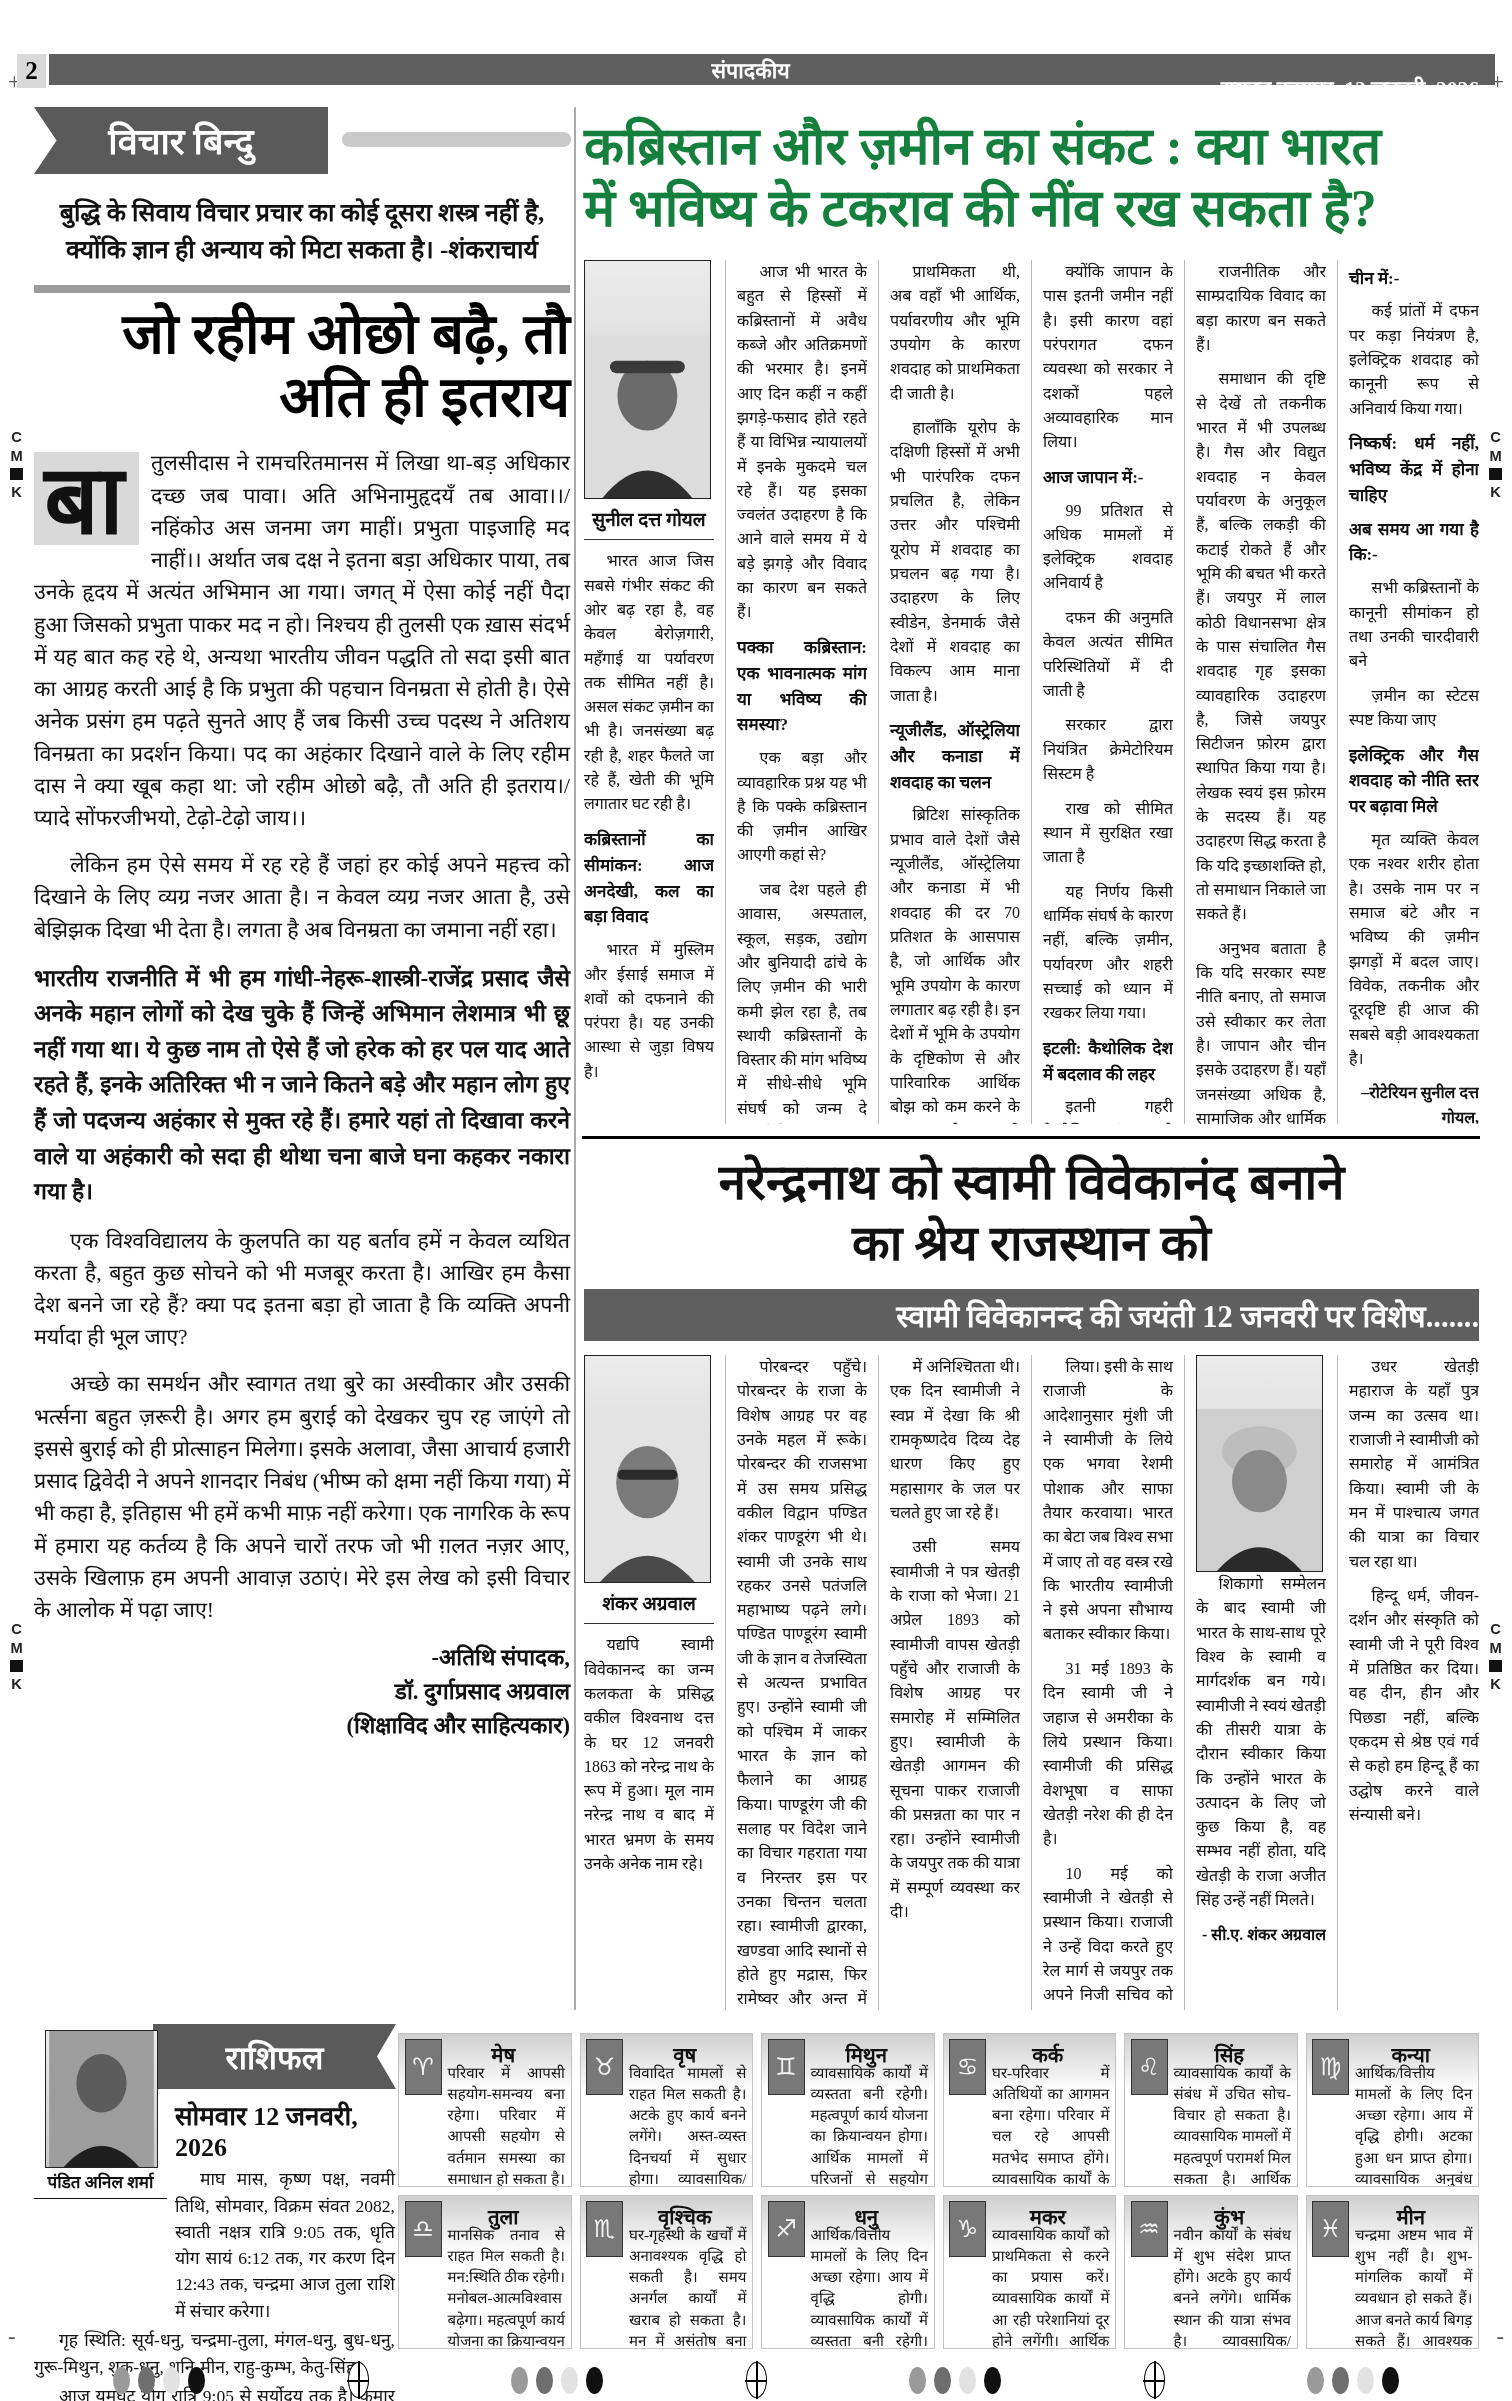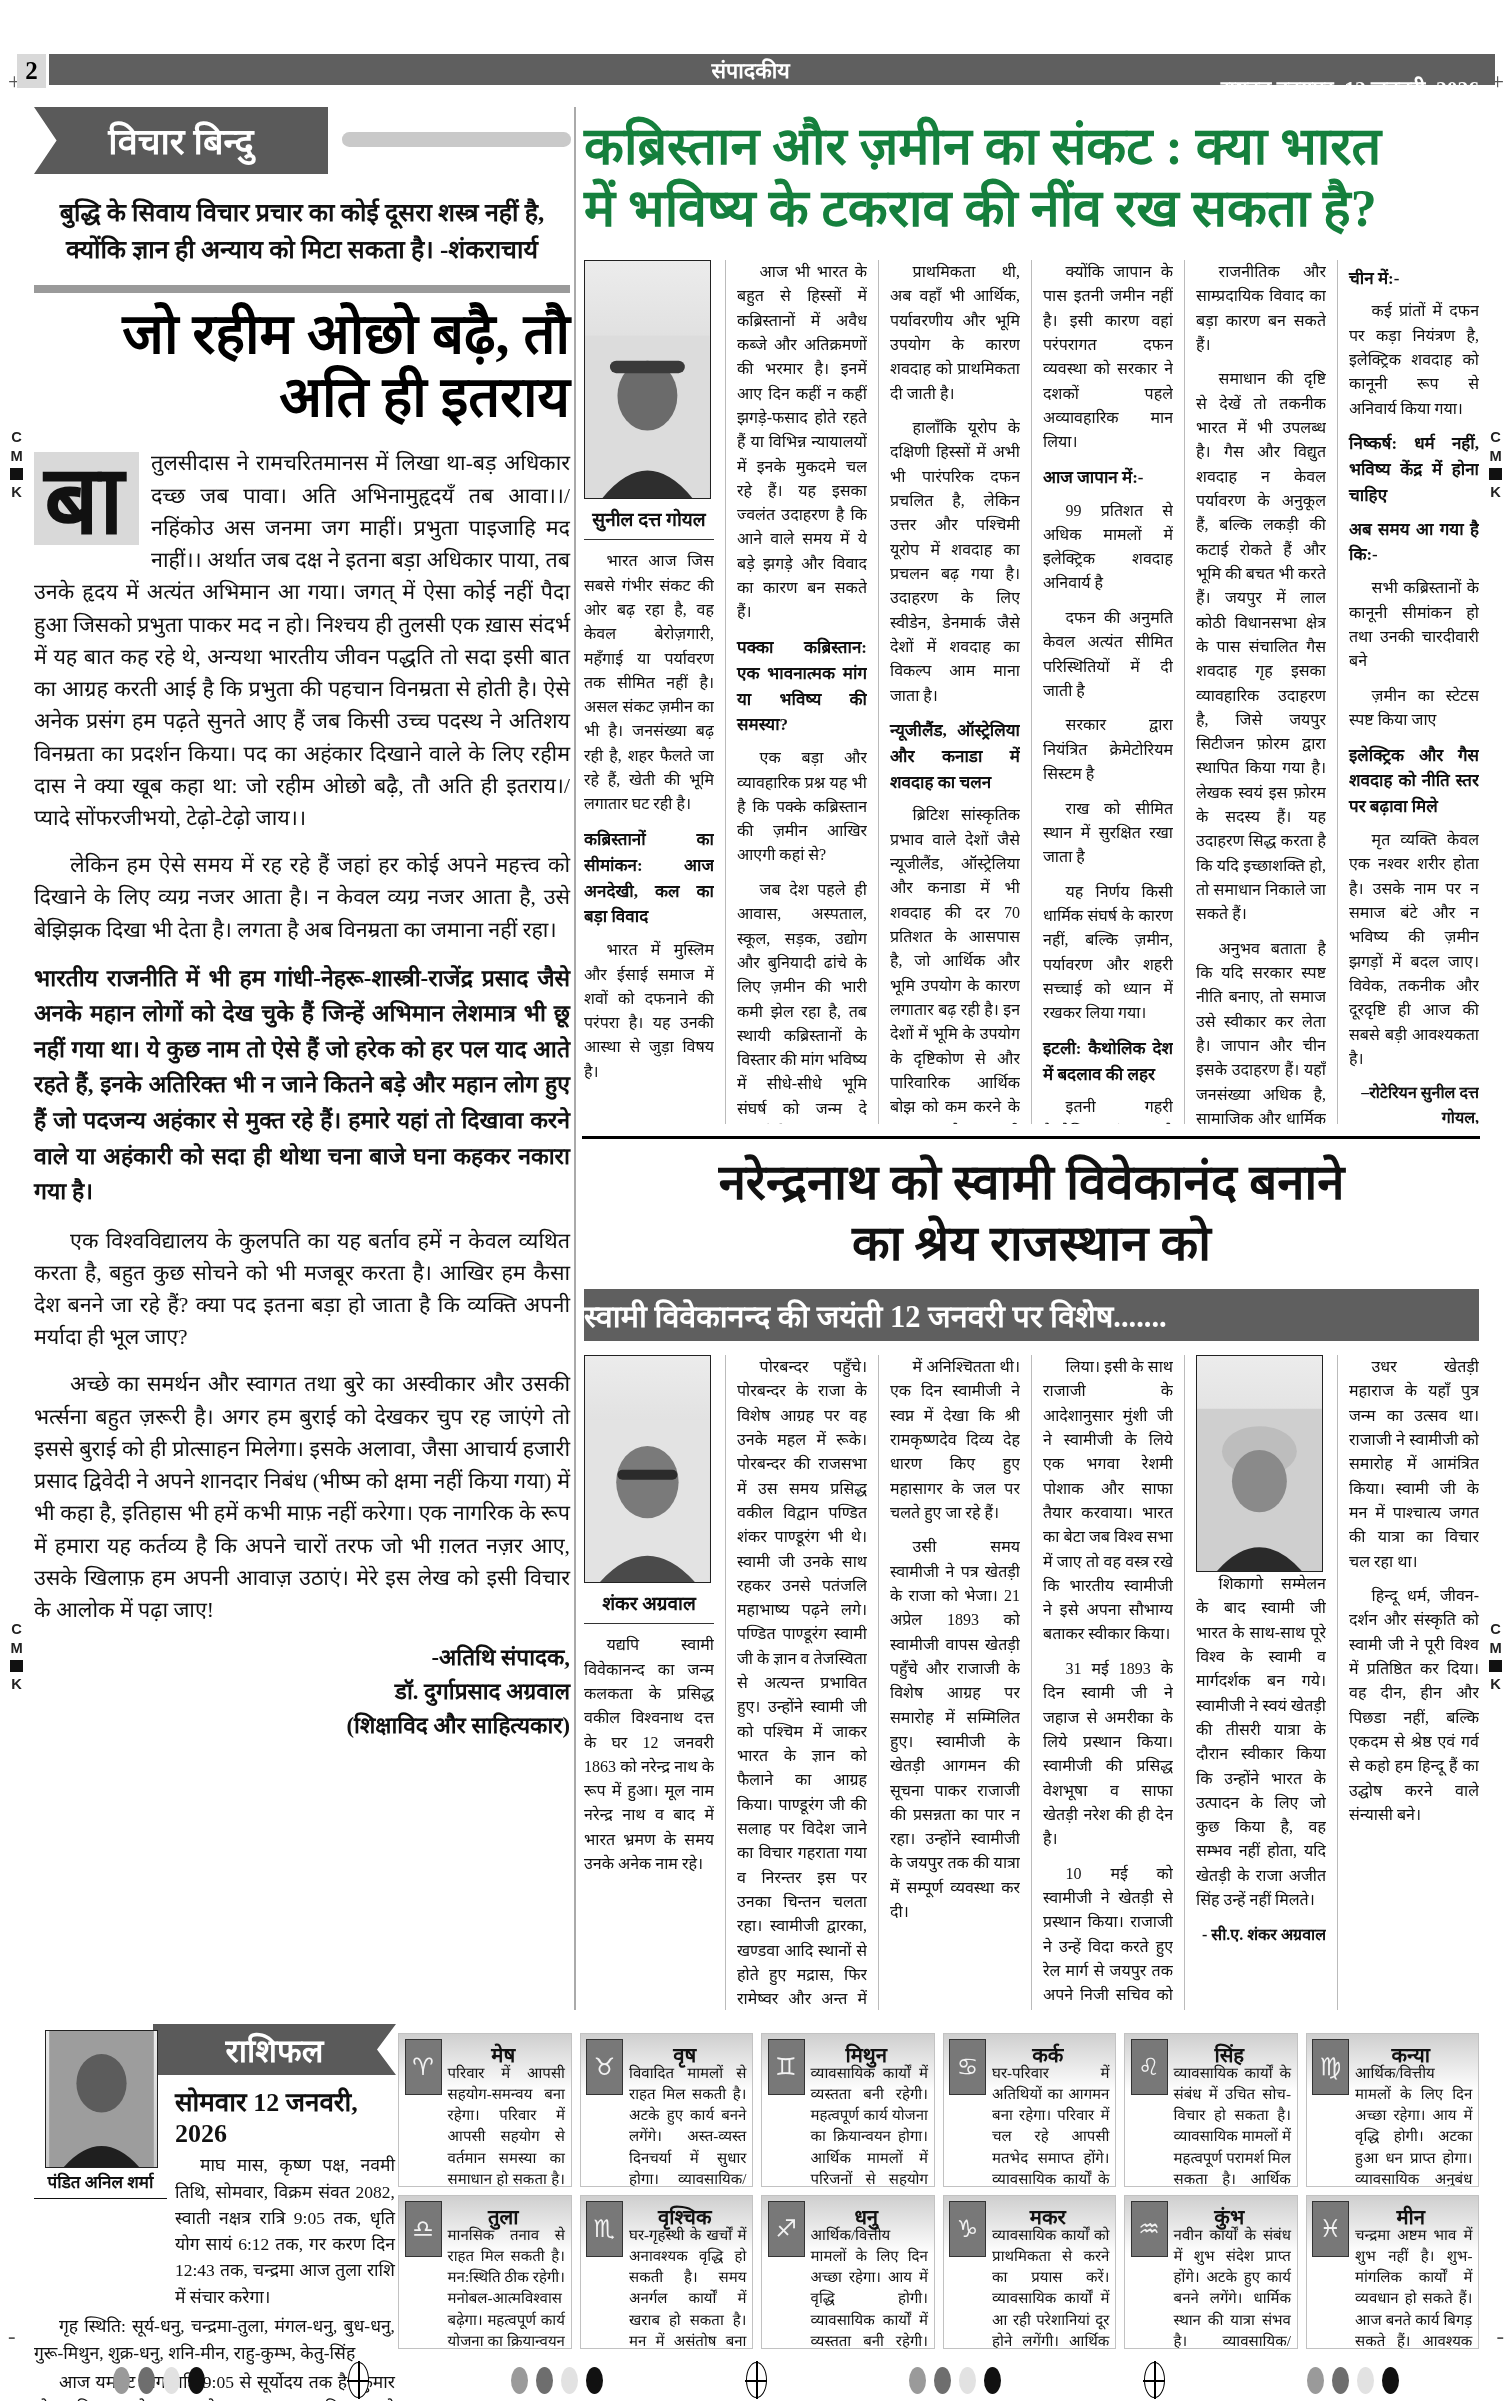--- a/index.html
+++ b/index.html
@@ -46,24 +46,24 @@
   .portrait svg{position:absolute;inset:0;width:100%;height:100%;}
   .caption{text-align:center;font-weight:bold;font-size:19px;margin:6.8px 0 4.5px 0;}
   .caprule{height:1.1px;background:#333;margin-bottom:9px;}
   
   .grave-head{position:absolute;left:584px;top:116px;width:895px;font-weight:bold;
               font-size:52px;line-height:1.2;color:#15803d;}
   .divider{position:absolute;left:582px;width:898px;height:2.8px;background:#000;}
   .viv-head{position:absolute;left:584px;top:1152px;width:895px;text-align:center;font-weight:bold;
             font-size:49px;line-height:1.25;}
   .viv-banner{position:absolute;left:584px;top:1289px;width:895px;height:52px;background:#5f5f5f;
-              color:#fff;font-weight:bold;font-size:30.5px;display:flex;align-items:center;justify-content:flex-start;}
+              color:#fff;font-weight:bold;font-size:30.5px;display:flex;align-items:center;justify-content:flex-end;}
   
   .rashi{position:absolute;left:34px;top:2024px;width:361px;}
-  .rashi-flag{position:relative;margin-left:119px;width:243px;height:51px;background:#5a5a5a;color:#fff;
+  .rashi-flag{position:relative;margin-left:119px;width:243px;height:65px;background:#5a5a5a;color:#fff;
               display:flex;align-items:center;justify-content:center;font-size:32px;font-weight:bold;
               clip-path:polygon(0 0,100% 0,calc(100% - 19px) 50%,100% 100%,0 100%,0 0);}
   .rashi-photo{position:absolute;left:11.3px;top:5.6px;width:111px;height:136px;}
   .rashi-name{position:absolute;left:0px;top:146px;width:133px;text-align:center;font-weight:bold;font-size:17px;
               border-bottom:1.7px solid #111;padding-bottom:4.5px;}
   .rashi-date{margin:8px 0 3.4px 141px;font-weight:bold;font-size:26px;}
   .rashi-text{font-size:17.5px;line-height:1.5;text-align:justify;}
   .rashi-text .lead{margin-left:141px;}
   .rashi-text p{margin:0 0 3.4px 0;text-indent:25px;}
   .signs{position:absolute;left:398px;top:2033px;width:1081px;height:316px;

